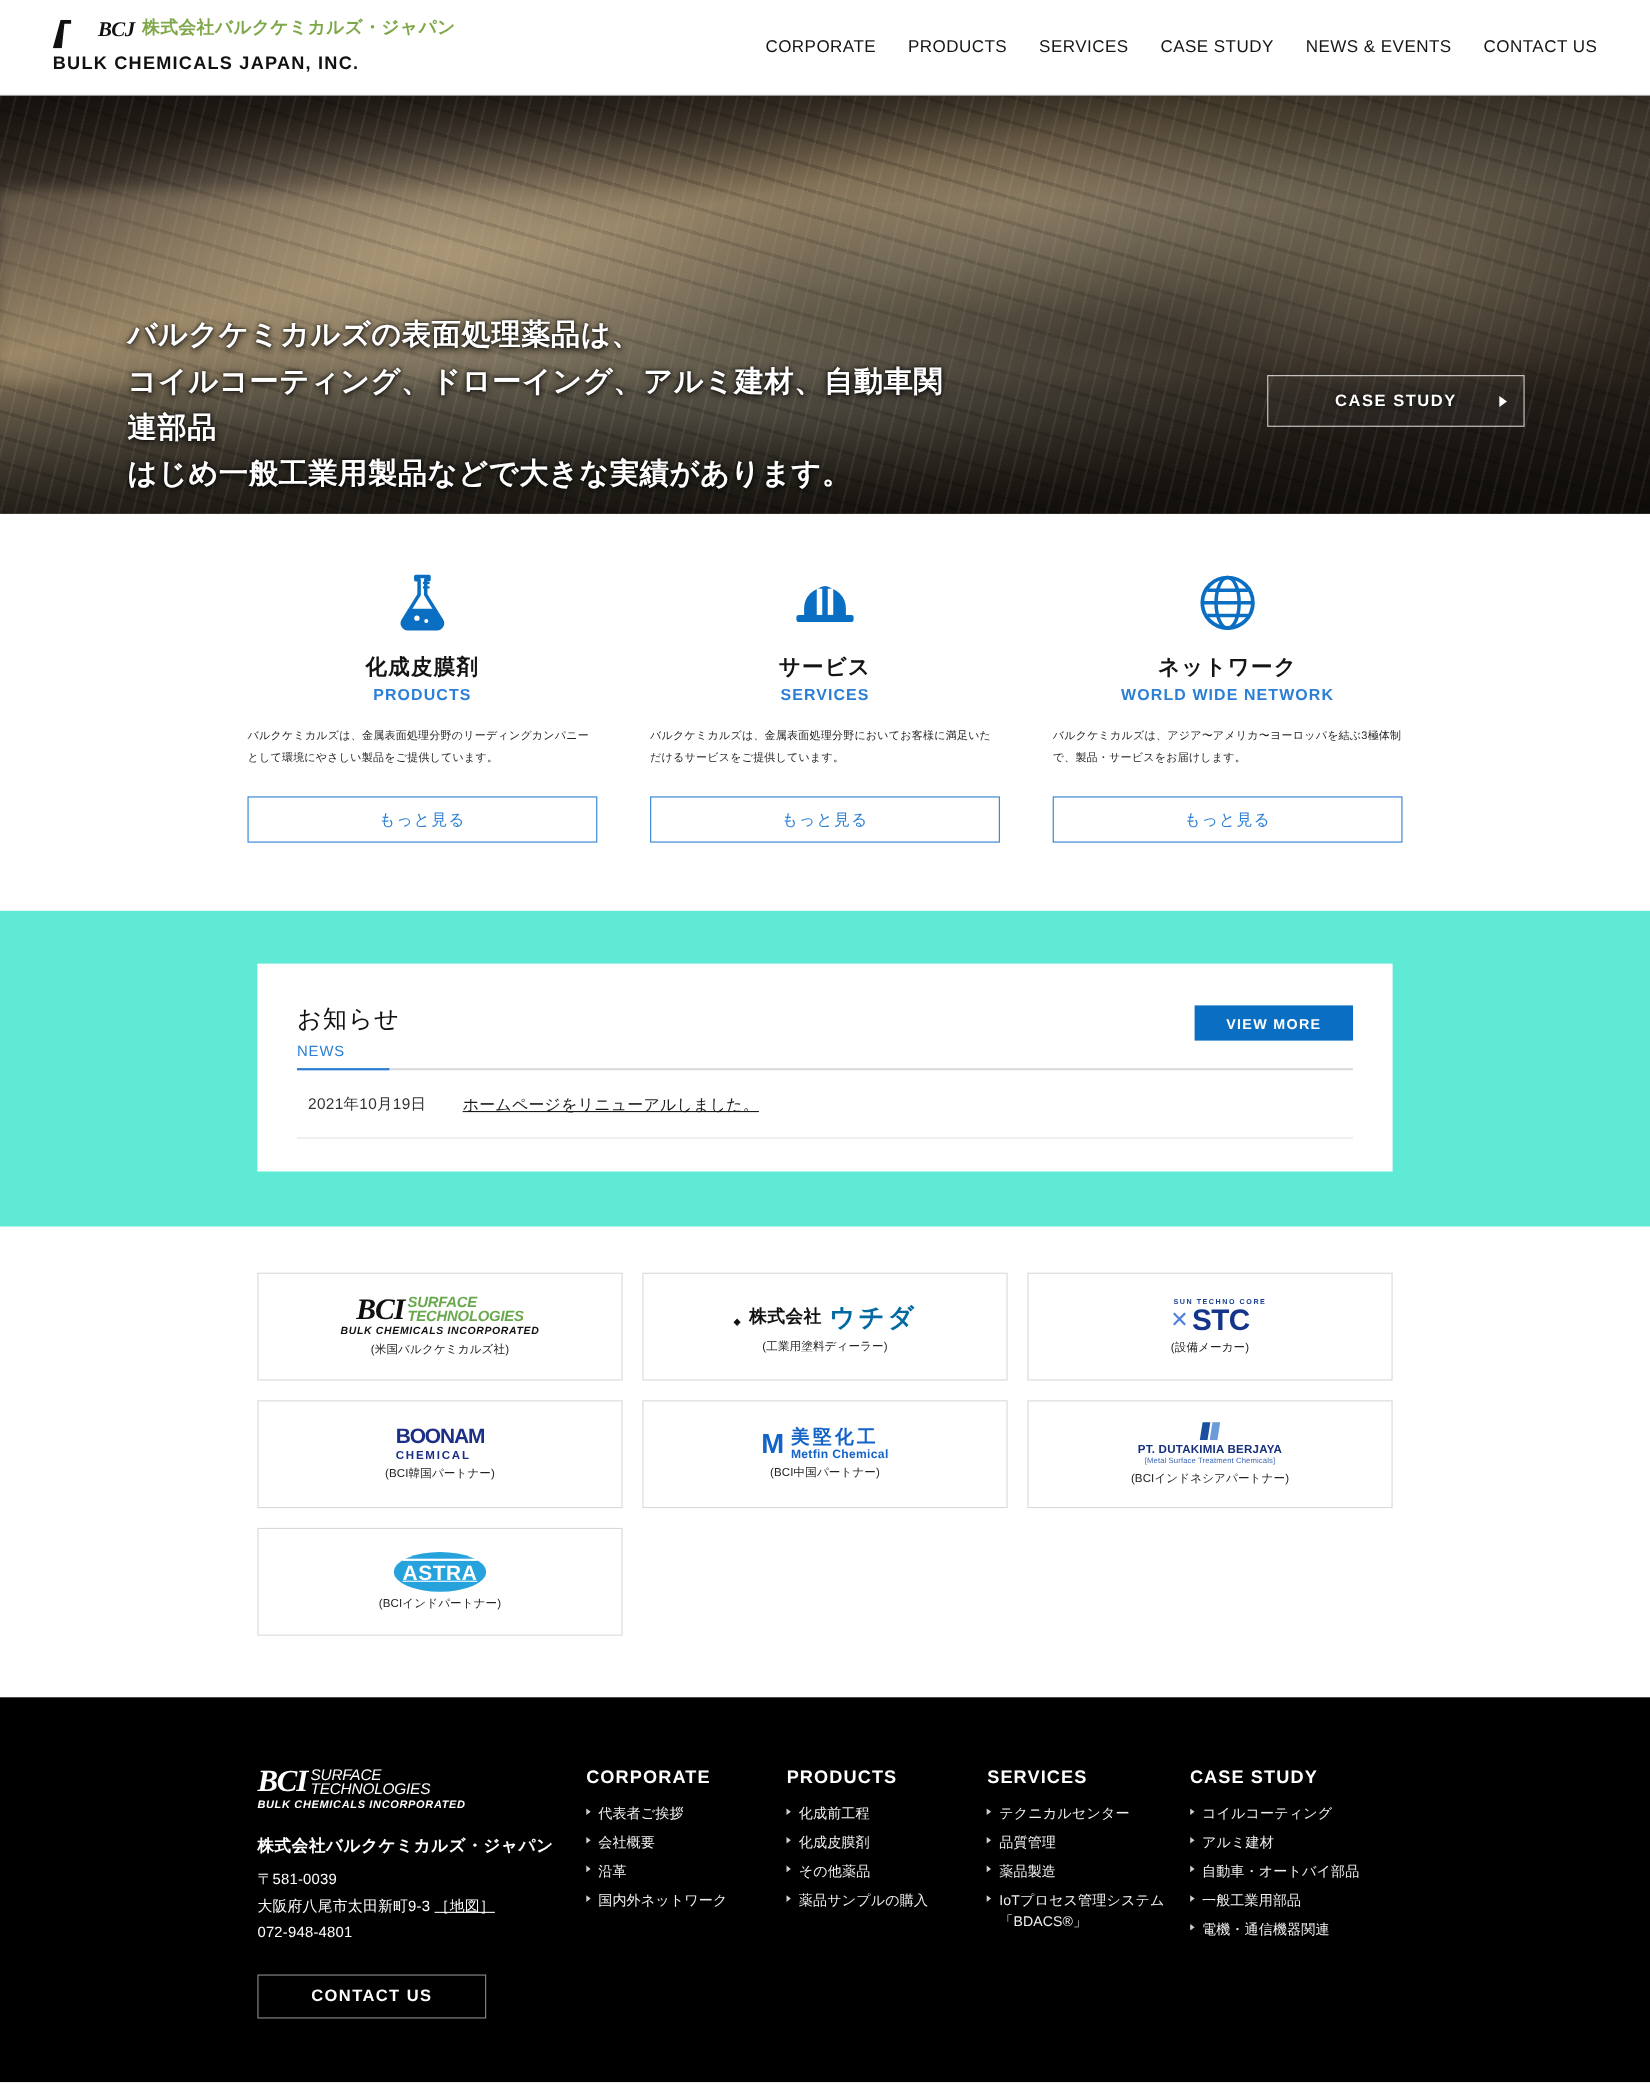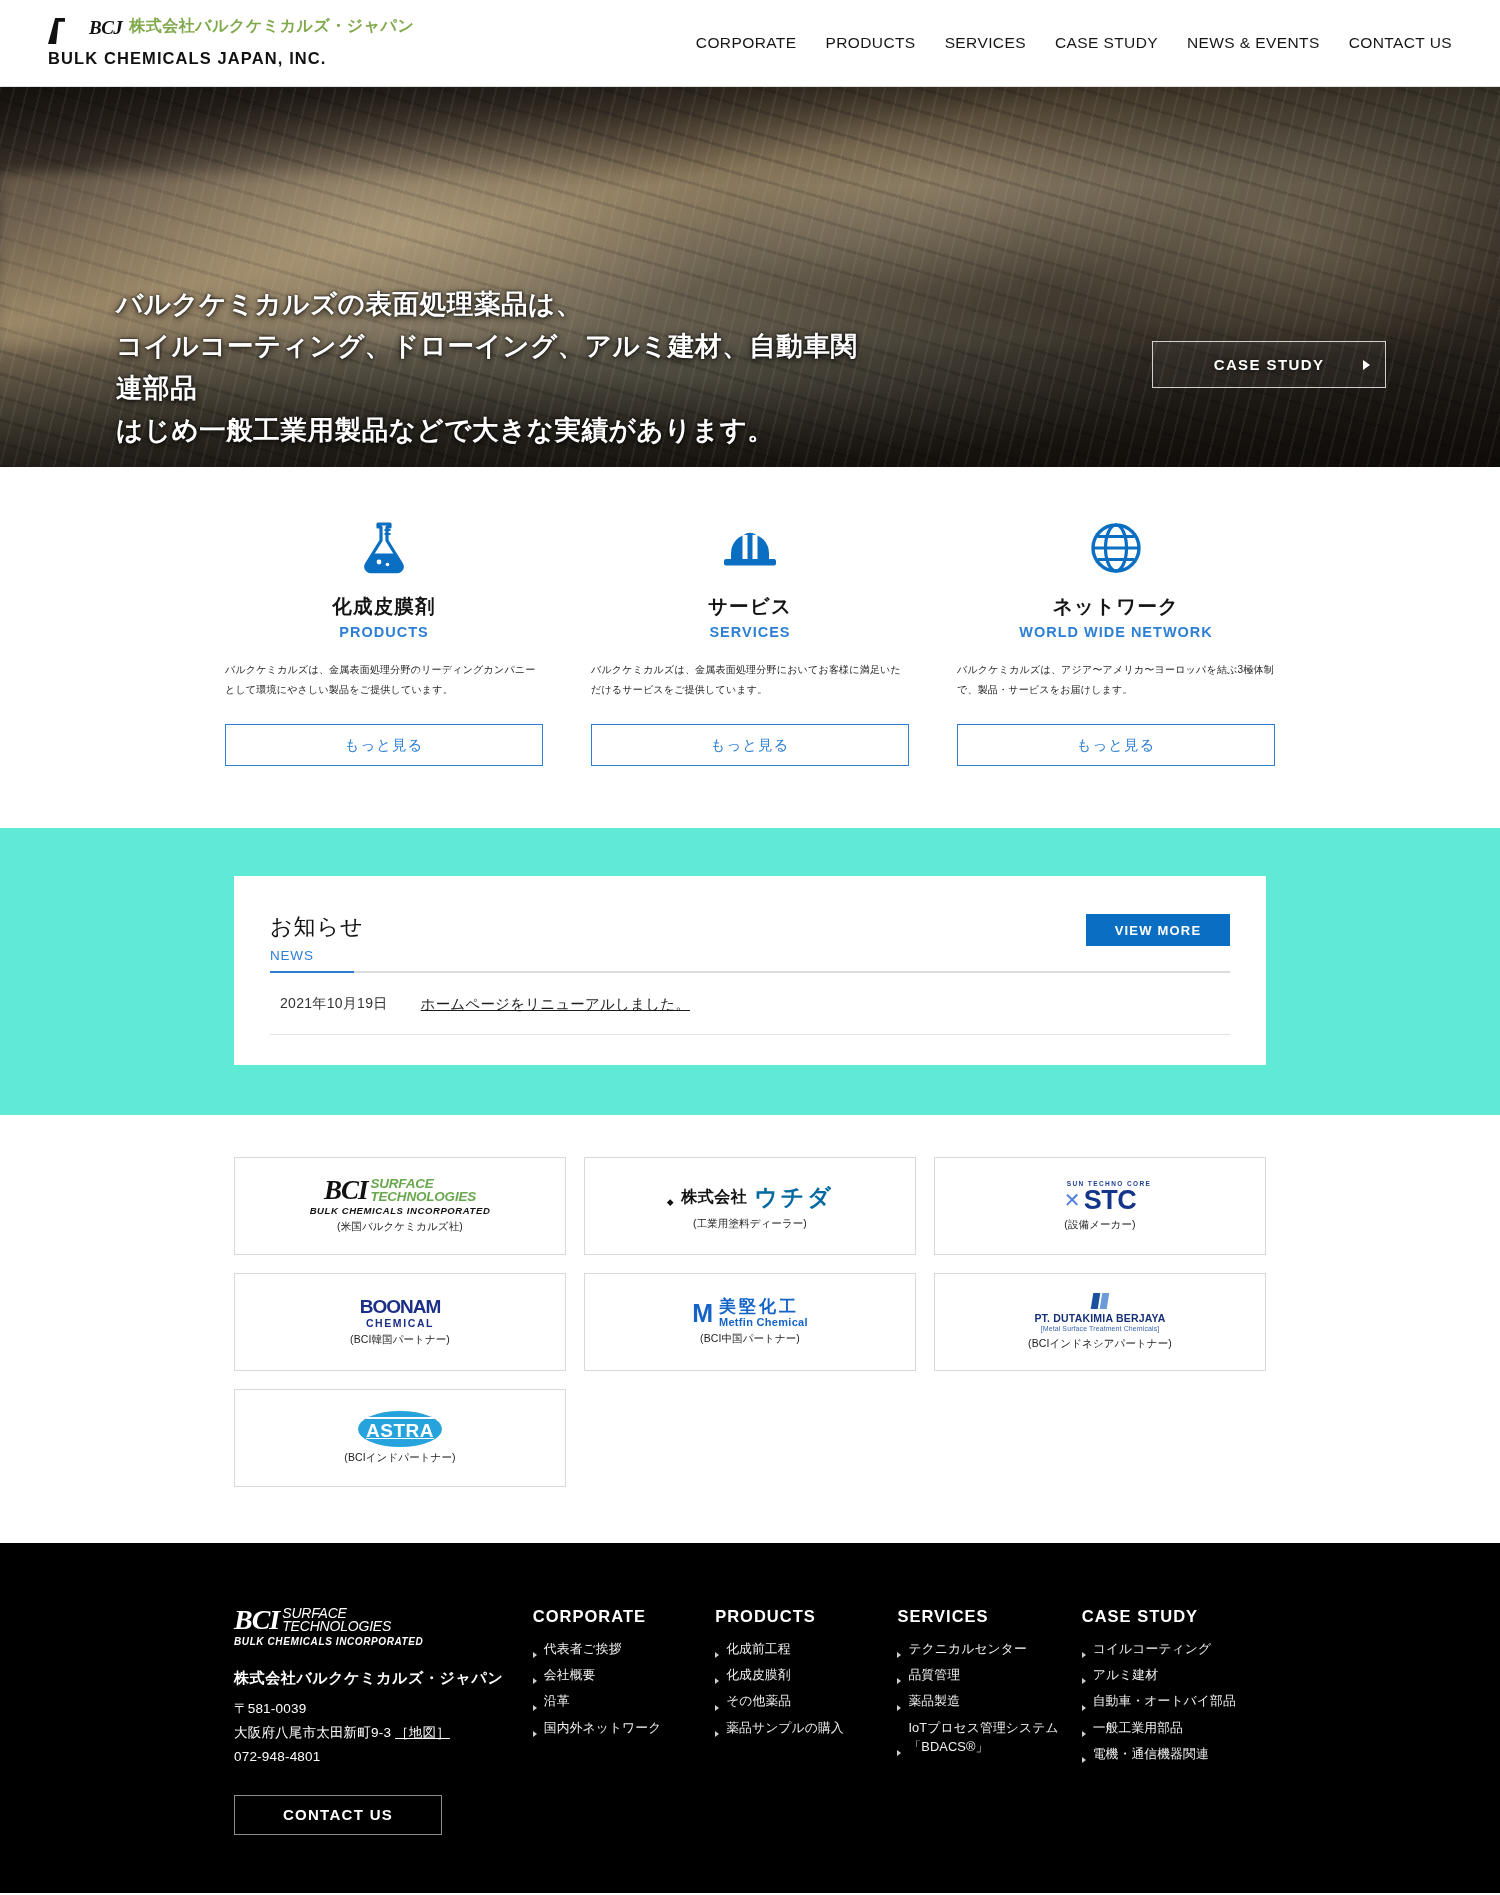--- a/index.html
+++ b/index.html
@@ -188,21 +188,21 @@
   .lg-uchida .mk{font-size:25px;font-weight:bold;color:#111;line-height:1;}
   .lg-uchida .kj{font-size:16px;font-weight:bold;color:#111;letter-spacing:.5px;}
   .lg-uchida .kn{font-size:23px;font-weight:bold;color:#0369a1;letter-spacing:3px;}
   
   .lg-stc{display:flex;flex-direction:column;align-items:center;}
   .lg-stc-top{font-size:6.5px;color:#1b3f91;font-weight:bold;letter-spacing:1.4px;margin-left:18px;}
   .lg-stc-main{display:flex;align-items:center;gap:3px;}
   .lg-stc-main .star{color:#4f7ede;font-size:20px;line-height:1;transform:translateY(-1px);}
   .lg-stc-main .txt{font-size:27px;font-weight:bold;color:#13358a;letter-spacing:-.5px;line-height:1;}
   
-  .lg-boonam{display:flex;flex-direction:column;align-items:center;line-height:1;}
+  .lg-boonam{display:flex;flex-direction:column;align-items:flex-start;line-height:1;}
   .lg-boonam .t1{font-size:19px;font-weight:bold;color:#1c2f86;letter-spacing:-1px;}
   .lg-boonam .t2{font-size:10.5px;font-weight:bold;color:#1c2f86;letter-spacing:1.6px;margin-top:2px;}
   
   .lg-metfin{display:flex;align-items:center;gap:6px;}
   .lg-metfin .ic{font-size:25px;font-weight:bold;color:#1464c8;line-height:1;}
   .lg-metfin .rt{display:flex;flex-direction:column;line-height:1.1;}
   .lg-metfin .rt .a{font-size:17px;font-weight:bold;color:#1464c8;letter-spacing:3px;}
   .lg-metfin .rt .b{font-size:11px;font-weight:bold;color:#1464c8;letter-spacing:.3px;}
   
   .lg-duta{display:flex;flex-direction:column;align-items:center;line-height:1.15;}
@@ -252,21 +252,21 @@
     font-family:"Liberation Sans Narrow","Liberation Sans",sans-serif;font-stretch:condensed;
     color:#fff;font-size:15px;letter-spacing:1.3px;font-weight:600;
   }
   .f-col{width:183px;}
   .f-col.wide{width:185px;}
   .f-col-title{
     font-family:"Liberation Sans Narrow","Liberation Sans",sans-serif;font-stretch:condensed;
     font-size:16.5px;font-weight:600;letter-spacing:1px;margin-bottom:13px;color:#fff;
   }
   .f-li{
-    display:flex;gap:7px;align-items:flex-end;margin-bottom:7px;cursor:pointer;
+    display:flex;gap:7px;align-items:flex-start;margin-bottom:7px;cursor:pointer;
     font-size:12.8px;line-height:1.5;letter-spacing:.1px;color:#f0f0f0;
   }
   .f-li .tri{
     flex:0 0 auto;margin-top:5px;
     width:0;height:0;border-left:4px solid #cfcfcf;border-top:3px solid transparent;border-bottom:3px solid transparent;
   }
 </style>
 </head>
 <body>
 

